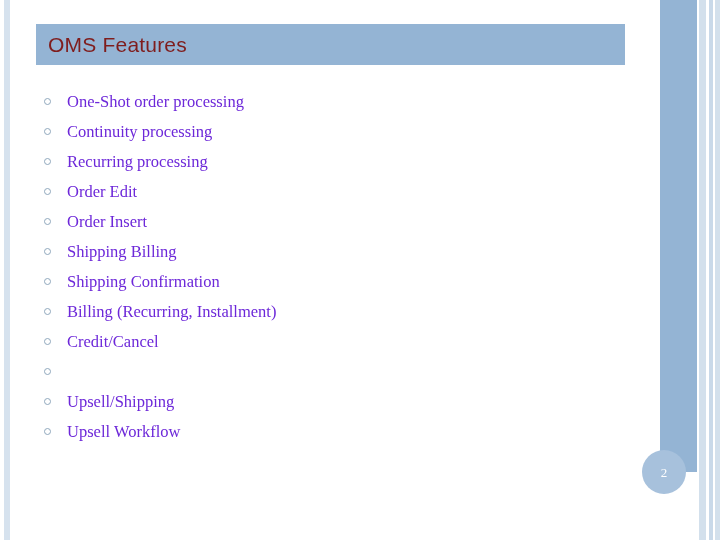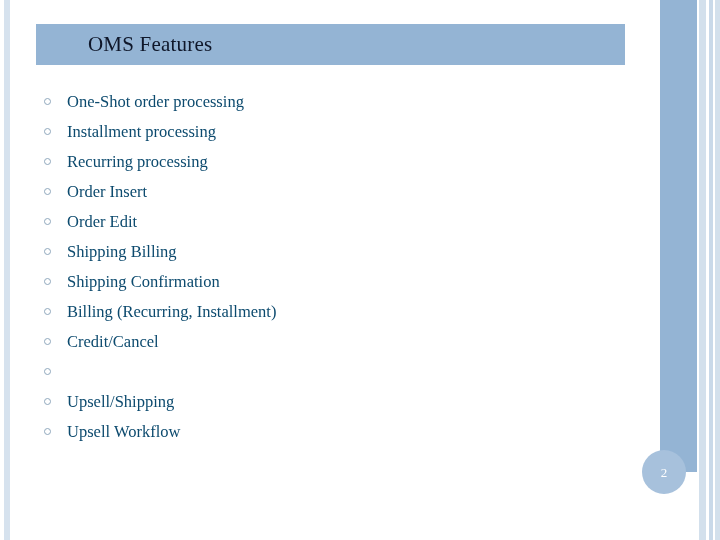--- a/index.html
+++ b/index.html
@@ -74,27 +74,26 @@
     top: 24px;
     width: 589px;
     height: 41px;
     background: #94b4d4;
     display: flex;
     align-items: center;
     box-sizing: border-box;
     padding-left: 12px;
   }
   .title-text {
-    font-family: Liberation Serif, serif;
+    font-family: Liberation Sans, sans-serif;
     font-size: 21px;
     line-height: 1;
-    color: #0f172a;
+    color: #7f1d1d;
     letter-spacing: 0.2px;
     white-space: nowrap;
-    margin-left: 40px;
   }
 
   
   .bullet-list {
     position: absolute;
     left: 40px;
     top: 87px;
     width: 580px;
     margin: 0;
     padding: 0;
@@ -115,21 +114,21 @@
     width: 7px;
     height: 7px;
     border: 1.2px solid #8fa8bd;
     border-radius: 50%;
     background: transparent;
     box-sizing: border-box;
   }
   .bullet-label {
     font-family: "Liberation Serif", "DejaVu Serif", serif;
     font-size: 16.5px;
-    color: #0c4a6e;
+    color: #6d28d9;
   }
 
   
   .page-badge {
     position: absolute;
     left: 642px;
     top: 450px;
     width: 44px;
     height: 44px;
     border-radius: 50%;
@@ -161,33 +160,33 @@
     <span class="title-text">OMS Features</span>
   </div>
 
   <ul class="bullet-list">
     <li class="bullet-item">
       <span class="bullet-mark"></span>
       <span class="bullet-label">One-Shot order processing</span>
     </li>
     <li class="bullet-item">
       <span class="bullet-mark"></span>
-      <span class="bullet-label">Installment processing</span>
+      <span class="bullet-label">Continuity processing</span>
     </li>
     <li class="bullet-item">
       <span class="bullet-mark"></span>
       <span class="bullet-label">Recurring processing</span>
     </li>
     <li class="bullet-item">
       <span class="bullet-mark"></span>
+      <span class="bullet-label">Order Edit</span>
+    </li>
+    <li class="bullet-item">
+      <span class="bullet-mark"></span>
       <span class="bullet-label">Order Insert</span>
-    </li>
-    <li class="bullet-item">
-      <span class="bullet-mark"></span>
-      <span class="bullet-label">Order Edit</span>
     </li>
     <li class="bullet-item">
       <span class="bullet-mark"></span>
       <span class="bullet-label">Shipping Billing</span>
     </li>
     <li class="bullet-item">
       <span class="bullet-mark"></span>
       <span class="bullet-label">Shipping Confirmation</span>
     </li>
     <li class="bullet-item">

